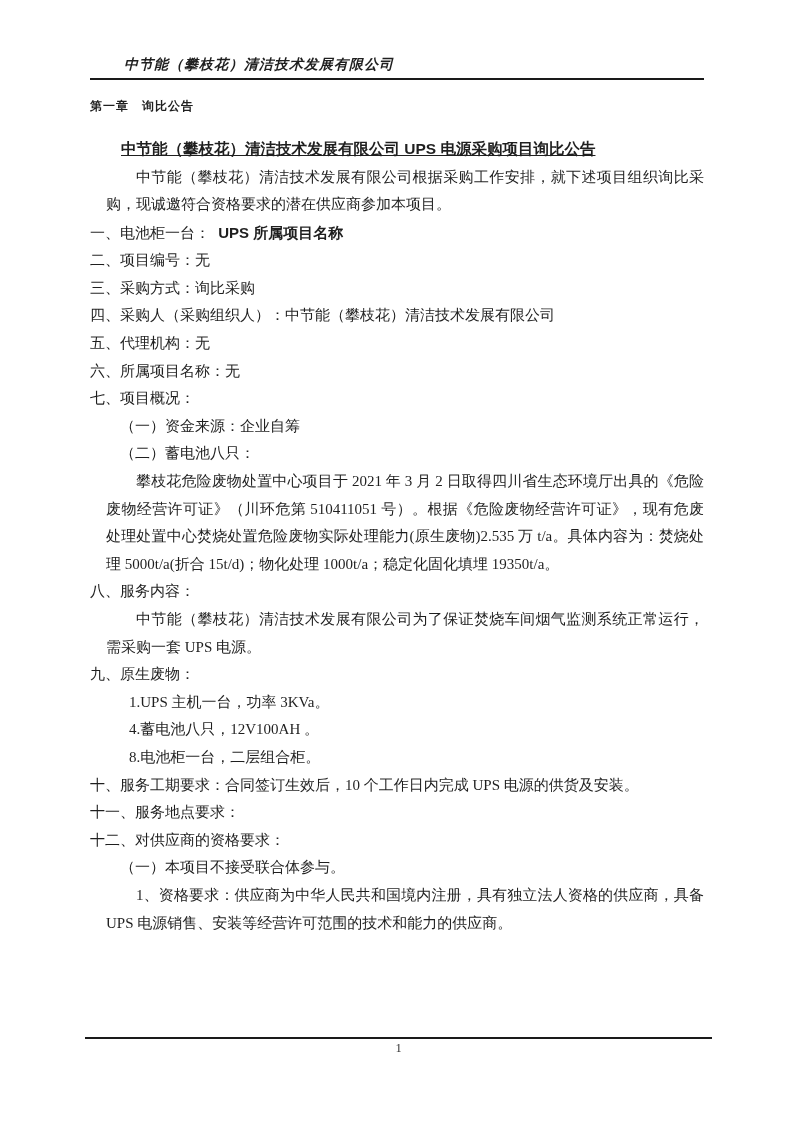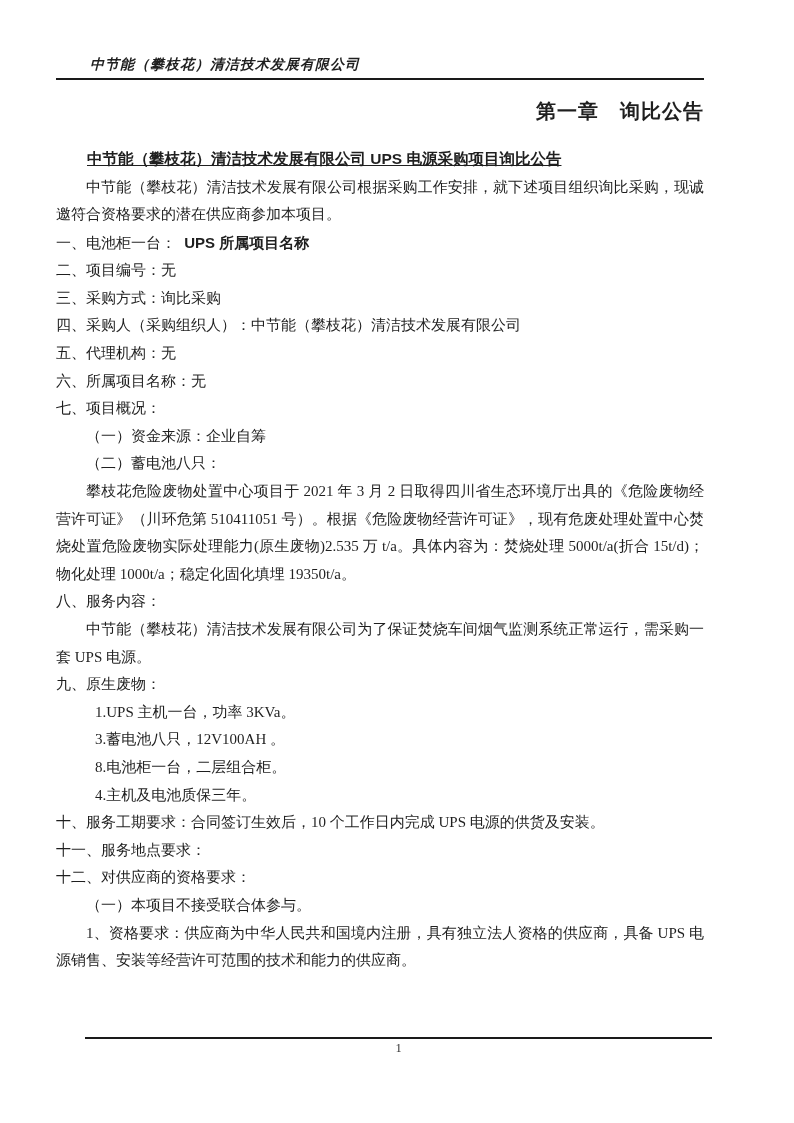--- a/index.html
+++ b/index.html
@@ -6,41 +6,41 @@
   html, body { background: #ffffff; }
   body {
     width: 794px;
     height: 1123px;
     position: relative;
     font-family: "Liberation Serif", "DejaVu Serif", serif;
     color: #1f1f1f;
     overflow: hidden;
   }
   .page-inner {
-    padding: 56px 90px 0 56px;
+    padding: 56px 90px 0 90px;
   }
   
   .doc-header {
     border-bottom: 2px solid #1a1a1a;
     padding-bottom: 4px;
   }
   .company-name {
     padding-left: 34px;
     font-size: 14px;
     font-weight: bold;
     font-style: italic;
     letter-spacing: 1px;
     font-family: "Liberation Serif", "DejaVu Serif", serif;
   }
   
   .chapter-title {
     margin-top: 18px;
-    text-align: right;
+    text-align: left;
     font-family: "Liberation Sans", "DejaVu Sans", sans-serif;
-    font-size: 20px;
+    font-size: 12px;
     font-weight: bold;
     letter-spacing: 1px;
   }
   
   .announcement-title {
     margin-top: 20px;
     text-indent: 2em;
     font-family: "Liberation Sans", "DejaVu Sans", sans-serif;
     font-size: 15.5px;
     font-weight: bold;
@@ -51,21 +51,21 @@
   #doc-body { margin-top: 1px; }
   .blk {
     font-size: 15px;
     line-height: 27.6px;
     text-align: justify;
     word-break: break-all;
   }
   .blk.item   { text-indent: 0; }
   .blk.sub    { text-indent: 2em; }
   .blk.numbered { text-indent: 2.6em; }
-  .blk.para   { text-indent: 2em; }
+  .blk.para   { text-indent: 2em; margin-left: 16px; }
   .bold-value {
     font-weight: bold;
     font-family: "Liberation Sans", "DejaVu Sans", sans-serif;
     margin-left: 0.55em;
   }
   
   .doc-footer {
     position: absolute;
     left: 85px;
     right: 82px;
@@ -101,23 +101,22 @@
       <p class="blk item">五、代理机构：无</p>
       <p class="blk item">六、所属项目名称：无</p>
       <p class="blk item">七、项目概况：</p>
       <p class="blk sub">（一）资金来源：企业自筹</p>
       <p class="blk sub">（二）蓄电池八只：</p>
       <p class="blk para">攀枝花危险废物处置中心项目于 2021 年 3 月 2 日取得四川省生态环境厅出具的《危险废物经营许可证》（川环危第 510411051 号）。根据《危险废物经营许可证》，现有危废处理处置中心焚烧处置危险废物实际处理能力(原生废物)2.535 万 t/a。具体内容为：焚烧处理 5000t/a(折合 15t/d)；物化处理 1000t/a；稳定化固化填埋 19350t/a。</p>
       <p class="blk item">八、服务内容：</p>
       <p class="blk para">中节能（攀枝花）清洁技术发展有限公司为了保证焚烧车间烟气监测系统正常运行，需采购一套 UPS 电源。</p>
       <p class="blk item">九、原生废物：</p>
       <p class="blk numbered">1.UPS 主机一台，功率 3KVa。</p>
-      <p class="blk numbered">3.蓄电池八只，12V100AH 。</p>
+      <p class="blk numbered">4.蓄电池八只，12V100AH 。</p>
       <p class="blk numbered">8.电池柜一台，二层组合柜。</p>
-      <p class="blk numbered">4.主机及电池质保三年。</p>
       <p class="blk item">十、服务工期要求：合同签订生效后，10 个工作日内完成 UPS 电源的供货及安装。</p>
       <p class="blk item">十一、服务地点要求：</p>
       <p class="blk item">十二、对供应商的资格要求：</p>
       <p class="blk sub">（一）本项目不接受联合体参与。</p>
       <p class="blk para">1、资格要求：供应商为中华人民共和国境内注册，具有独立法人资格的供应商，具备 UPS 电源销售、安装等经营许可范围的技术和能力的供应商。</p>
     </div>
 
 </div>
 
 <div class="doc-footer">

